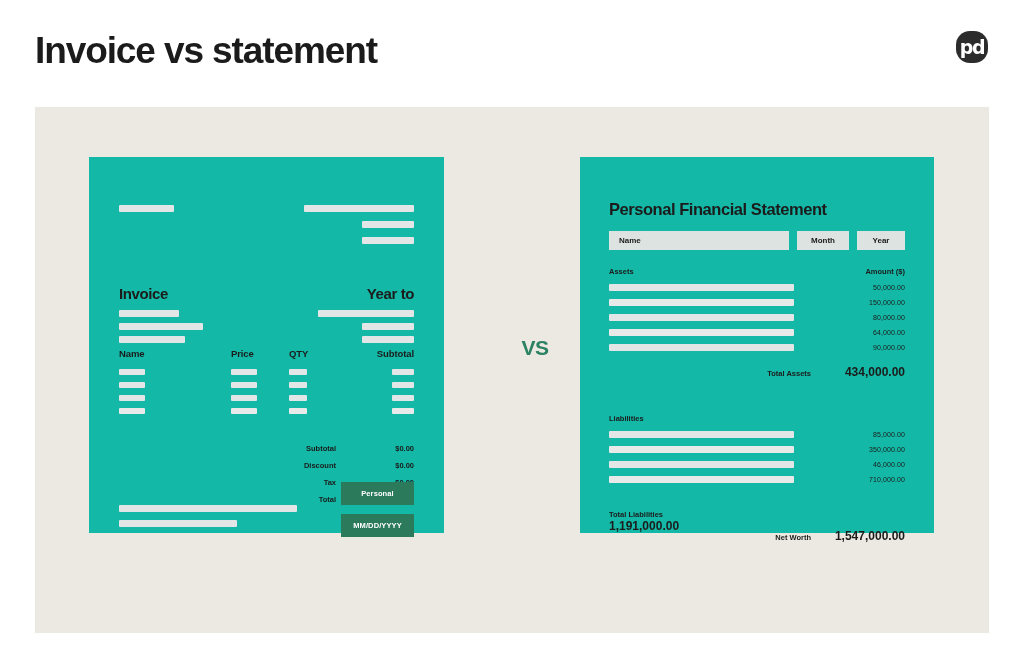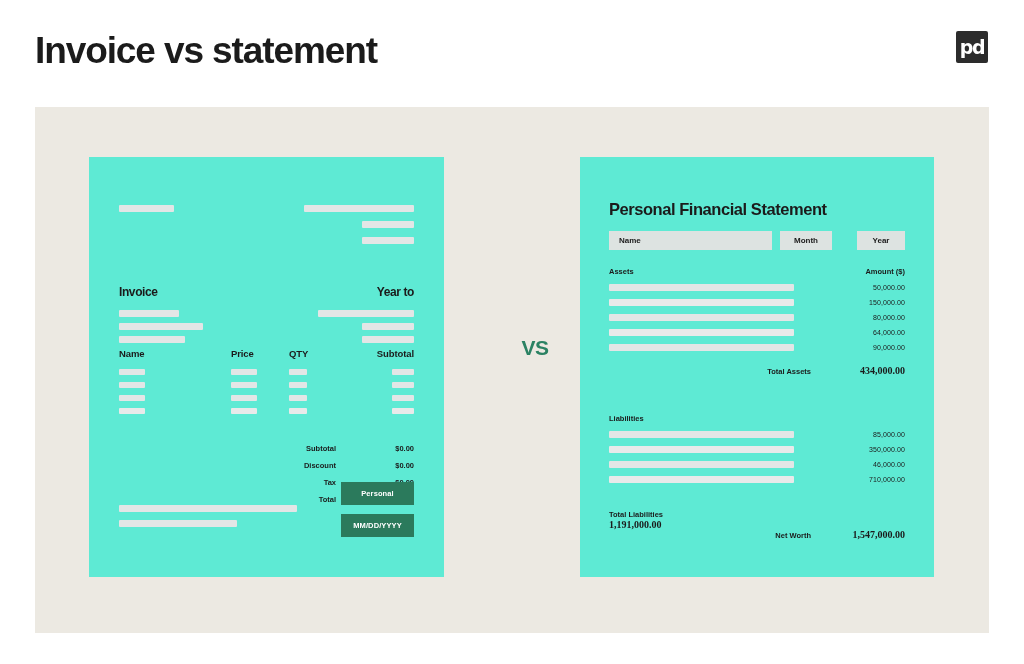--- a/index.html
+++ b/index.html
@@ -33,21 +33,21 @@
     white-space: nowrap;
   }
 
   .brand-logo {
     position: absolute;
     right: 36px;
     top: 31px;
     width: 32px;
     height: 32px;
     background: #2c2c2c;
-    border-radius: 2px;
+    border-radius: 14px;
     display: flex;
     align-items: center;
     justify-content: center;
     margin-left: 24px;
   }
   .brand-logo .glyph {
     color: #ffffff;
     font-size: 19px;
     font-weight: bold;
     letter-spacing: -1.4px;
@@ -61,23 +61,23 @@
     left: 35px;
     top: 107px;
     width: 954px;
     height: 526px;
     background: #ece9e2;
   }
 
   
   .card {
     position: absolute;
-    background: #5eead4;
+    background: #14b8a6;
     top: 50px;
-    height: 420px;
+    height: 376px;
   }
   .card-invoice   { left: 54px;  width: 355px; }
   .card-statement { left: 545px; width: 354px; }
 
   
   .vs-badge {
     position: absolute;
     left: 455px;
     top: 229px;
     width: 90px;
@@ -109,21 +109,21 @@
     position: absolute; right: 0; top: 0; width: 182px;
     display: flex; flex-direction: column; align-items: flex-end; gap: 9px;
   }
 
   .inv-heads {
     position: absolute;
     left: 30px; right: 30px; top: 128px;
     display: flex; justify-content: space-between; align-items: baseline;
   }
   .inv-heads .h {
-    font-size: 12px; font-weight: bold; color: #1b1b1b; letter-spacing: -0.4px;
+    font-size: 15px; font-weight: bold; color: #1b1b1b; letter-spacing: -0.4px;
   }
 
   .inv-subbars {
     position: absolute;
     left: 30px; right: 30px; top: 153px;
     display: flex; justify-content: space-between;
   }
   .inv-subbars .col { display: flex; flex-direction: column; gap: 6px; width: 90px; }
   .inv-subbars .col.right { align-items: flex-end; width: 120px; }
 
@@ -195,21 +195,21 @@
   }
   .st-field {
     background: #dde3e1;
     height: 19px;
     display: flex; align-items: center;
     padding-left: 10px;
     font-size: 8px; font-weight: bold; color: #1b1b1b;
   }
   .st-field.name  { flex: 1 1 auto; }
   .st-field.month { flex: 0 0 52px; justify-content: center; padding-left: 0; }
-  .st-field.year  { flex: 0 0 48px; justify-content: center; padding-left: 0; margin-left: 17px; }
+  .st-field.year  { flex: 0 0 48px; justify-content: center; padding-left: 0; }
 
   .st-sec-head {
     position: absolute;
     left: 29px; right: 29px;
     display: flex; justify-content: space-between; align-items: baseline;
     font-size: 7.5px; font-weight: bold; color: #1b1b1b;
   }
   .st-sec-head.assets      { top: 110px; }
   .st-sec-head.liabilities { top: 257px; }
 
@@ -225,21 +225,21 @@
   .st-item .amt {
     font-size: 7px; color: #1b1b1b; letter-spacing: 0.1px; text-align: right;
   }
 
   .st-tot {
     position: absolute; left: 29px; right: 29px;
     display: flex; justify-content: flex-end; align-items: baseline;
     font-size: 7.5px; font-weight: bold; color: #1b1b1b;
   }
   .st-tot .lbl { flex: 1 1 auto; text-align: right; padding-right: 22px; }
-  .st-tot .val { flex: 0 0 72px; text-align: right; font-size: 10px; font-family: Liberation Serif, serif; }
+  .st-tot .val { flex: 0 0 72px; text-align: right; font-size: 12px; }
   .st-tot.assets      { top: 208px; }
   .st-tot.liabilities { top: 353px; flex-direction: column; }
   .st-tot.networth    { top: 372px; }
 </style>
 </head>
 <body>
 
 <div class="page">
 
   <div class="page-title">Invoice vs statement</div>

